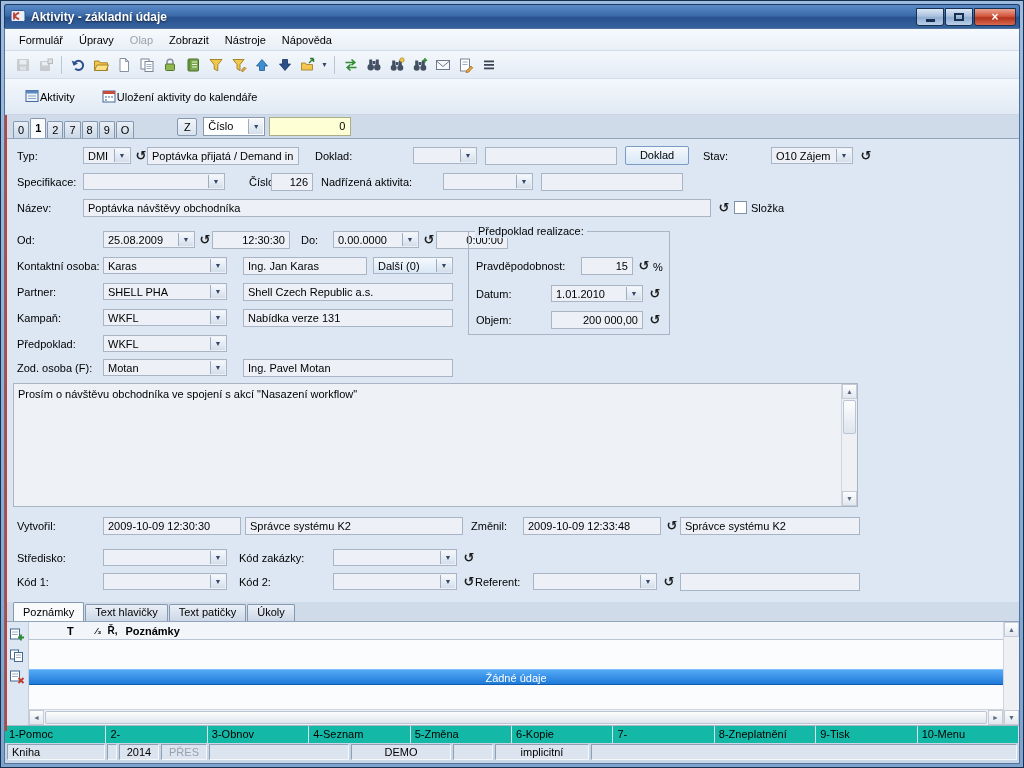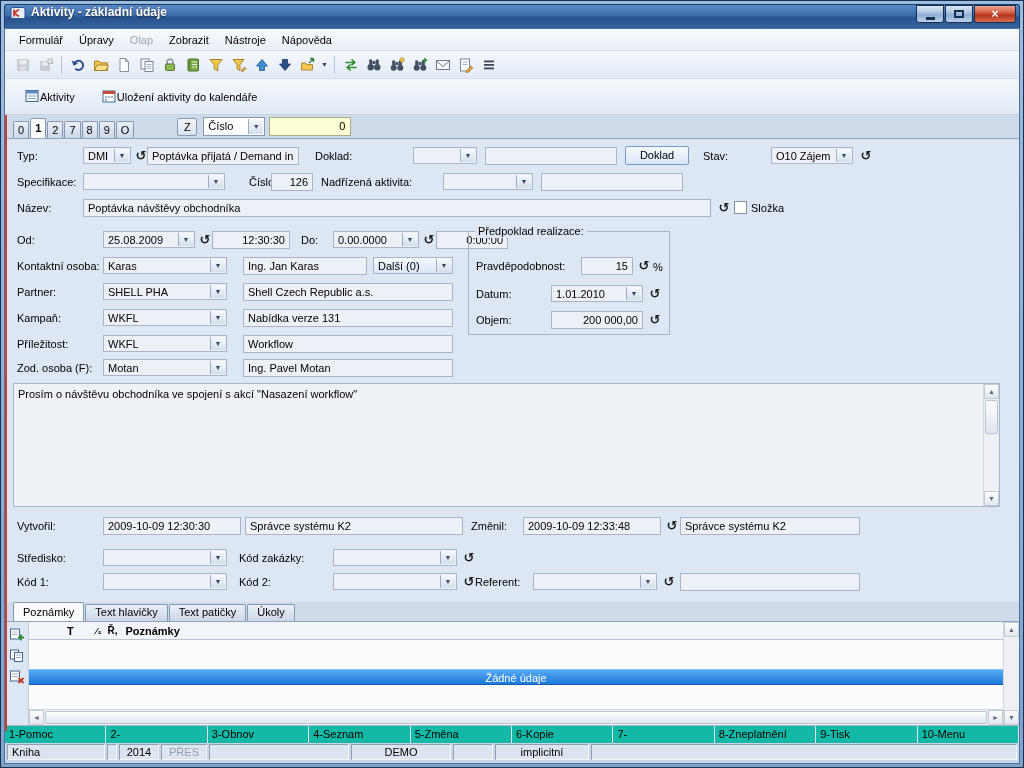--- a/index.html
+++ b/index.html
@@ -1,21 +1,21 @@
 <!DOCTYPE html>
 <html lang="cs"><head>
 <meta charset="utf-8">
 <style>
 * { box-sizing: border-box; }
 html,body { margin:0; padding:0; }
 body { font-family:"Liberation Sans","DejaVu Sans",sans-serif; font-size:11px; color:#000; background:#6f8db0; }
 .window { width:1024px; height:768px; background:linear-gradient(#9dbbdf,#7fa3cd); border:1px solid #16304f; padding:3px; display:flex; flex-direction:column; }
 
 
-.titlebar { height:24px; flex:0 0 24px; display:flex; align-items:flex-start; padding:0 3px 0 5px;
+.titlebar { height:24px; flex:0 0 24px; display:flex; align-items:center; padding:0 3px 0 5px;
   background:linear-gradient(#5b8ac7 0%,#3d6cab 45%,#28528f 55%,#36639e 100%);
   border:1px solid #1c3c68; border-bottom:none; border-radius:3px 3px 0 0; }
 .title-text { color:#fff; font-weight:bold; font-size:12px; text-shadow:0 1px 2px rgba(0,0,0,.65); margin-left:5px; flex:1; white-space:nowrap; overflow:hidden; }
 .winbtn { width:28px; height:18px; margin-left:1px; border:1px solid #17304f; border-radius:0 0 3px 3px; cursor:default;
   background:linear-gradient(#dce8f6,#a9c0dd 45%,#8fadd2 55%,#bcd0e8); display:flex; align-items:center; justify-content:center; color:#17304f; }
 .winbtn.close { width:42px; background:linear-gradient(#eba492,#d3563d 45%,#b1321c 55%,#d96a4f); color:#fff; font-weight:bold; font-size:12px; }
 .glyph-min { width:9px; height:3px; background:#17304f; margin-top:8px; }
 .glyph-max { width:10px; height:8px; border:2px solid #17304f; }
 
 
@@ -387,29 +387,28 @@
       <span class="combo" style="left:368px;top:118px;width:80px;background:linear-gradient(#f4f9fe,#d9e7f6)"><span>Další (0)</span><span class="dd">▼</span></span>
 
       <span class="lbl" style="left:12px;top:146px">Partner:</span>
       <span class="combo" style="left:98px;top:144px;width:124px"><span>SHELL PHA</span><span class="dd">▼</span></span>
       <span class="field" style="left:238px;top:144px;width:210px">Shell Czech Republic a.s.</span>
 
       <span class="lbl" style="left:12px;top:172px">Kampaň:</span>
       <span class="combo" style="left:98px;top:170px;width:124px"><span>WKFL</span><span class="dd">▼</span></span>
       <span class="field" style="left:238px;top:170px;width:210px">Nabídka verze 131</span>
 
-      <span class="lbl" style="left:12px;top:198px">Příležitost:</span>
+      <span class="lbl" style="left:12px;top:198px">Předpoklad:</span>
       <span class="combo" style="left:98px;top:196px;width:124px"><span>WKFL</span><span class="dd">▼</span></span>
-      <span class="field" style="left:238px;top:196px;width:210px">Workflow</span>
 
       <span class="lbl" style="left:12px;top:222px">Zod. osoba (F):</span>
       <span class="combo" style="left:98px;top:220px;width:124px"><span>Motan</span><span class="dd">▼</span></span>
       <span class="field" style="left:238px;top:220px;width:210px">Ing. Pavel Motan</span>
 
-      <div class="memo" style="left:8px;top:244px;width:987px;height:124px">
+      <div class="memo" style="left:8px;top:244px;width:845px;height:124px">
         <div class="memo-text">Prosím o návštěvu obchodníka ve spojení s akcí "Nasazení workflow"</div>
         <div class="vscroll">
           <span class="sbtn">▲</span>
           <span class="strack">
               <span class="sthumb" style="display:block"></span>
             </span>
           <span class="sbtn">▼</span>
         </div>
       </div>
 

